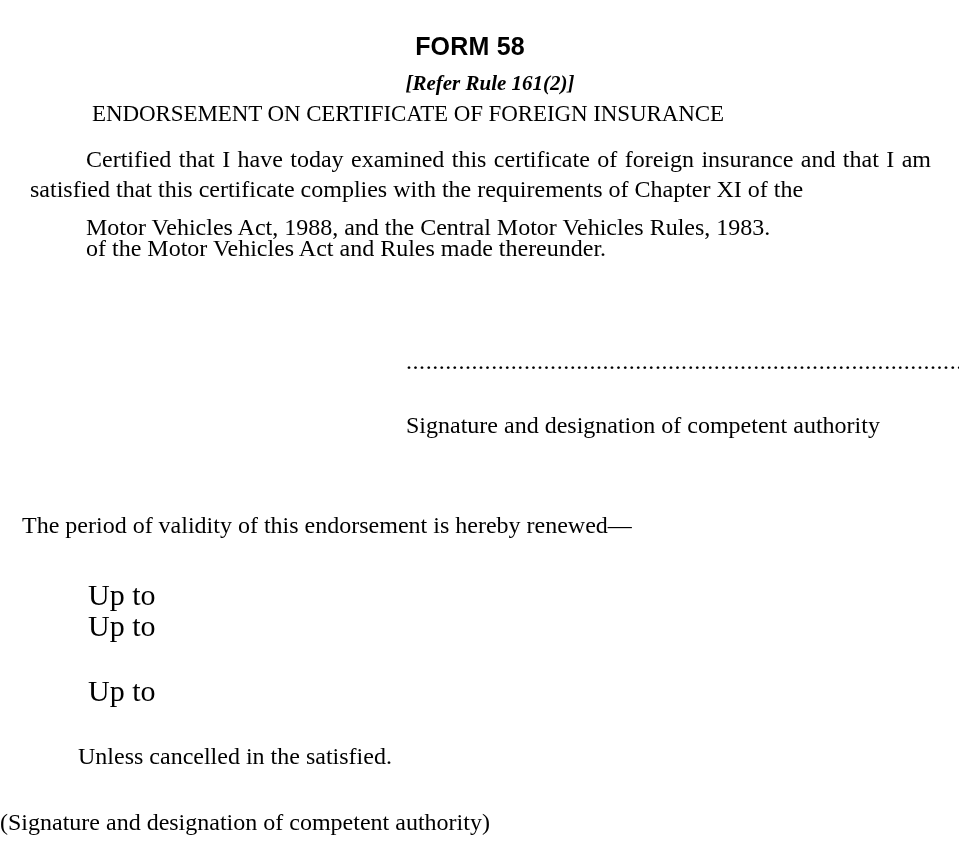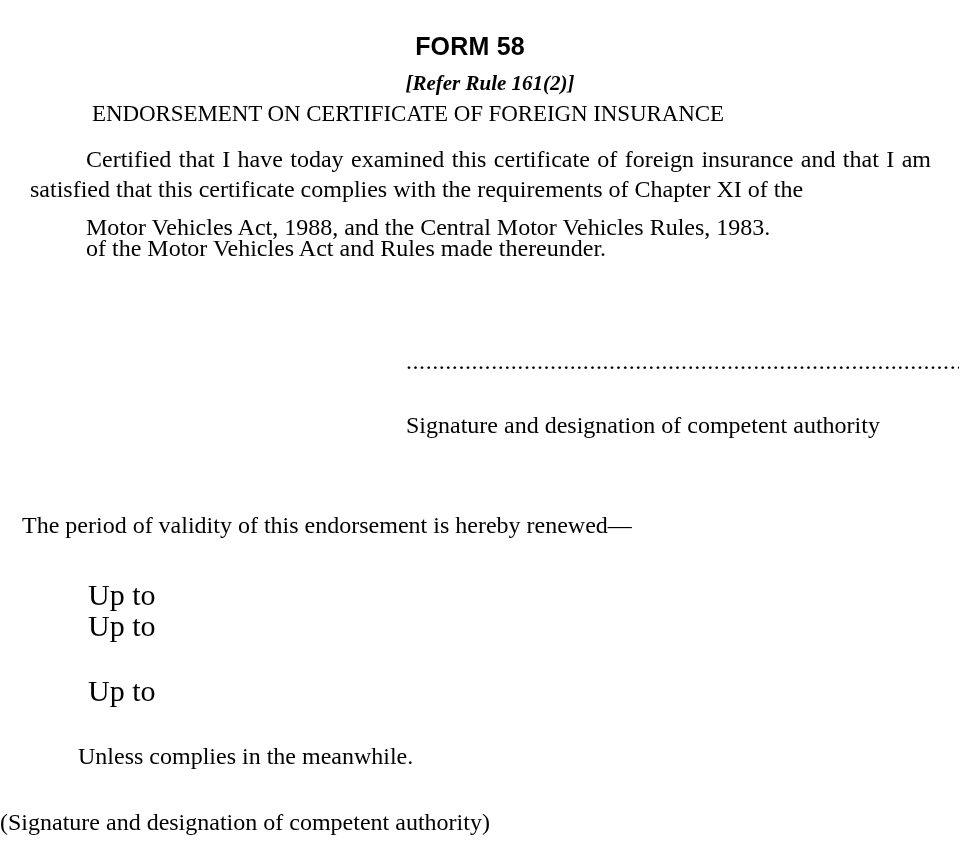--- a/index.html
+++ b/index.html
@@ -205,17 +205,17 @@
   <div class="sig-caption">Signature and designation of competent authority</div>
 
   <div class="renewal-intro">The period of validity of this endorsement is hereby renewed—</div>
 
   <div class="upto u1">Up to</div>
 
   <div class="upto u2">Up to</div>
 
   <div class="upto u3">Up to</div>
 
-  <div class="unless-line">Unless complies in the meanwhile.</div>
+  <div class="unless-line">Unless cancelled in the satisfied.</div>
 
   <div class="sig-caption-bottom">(Signature and designation of competent authority)</div>
 
 </div>
 
 </body></html>

